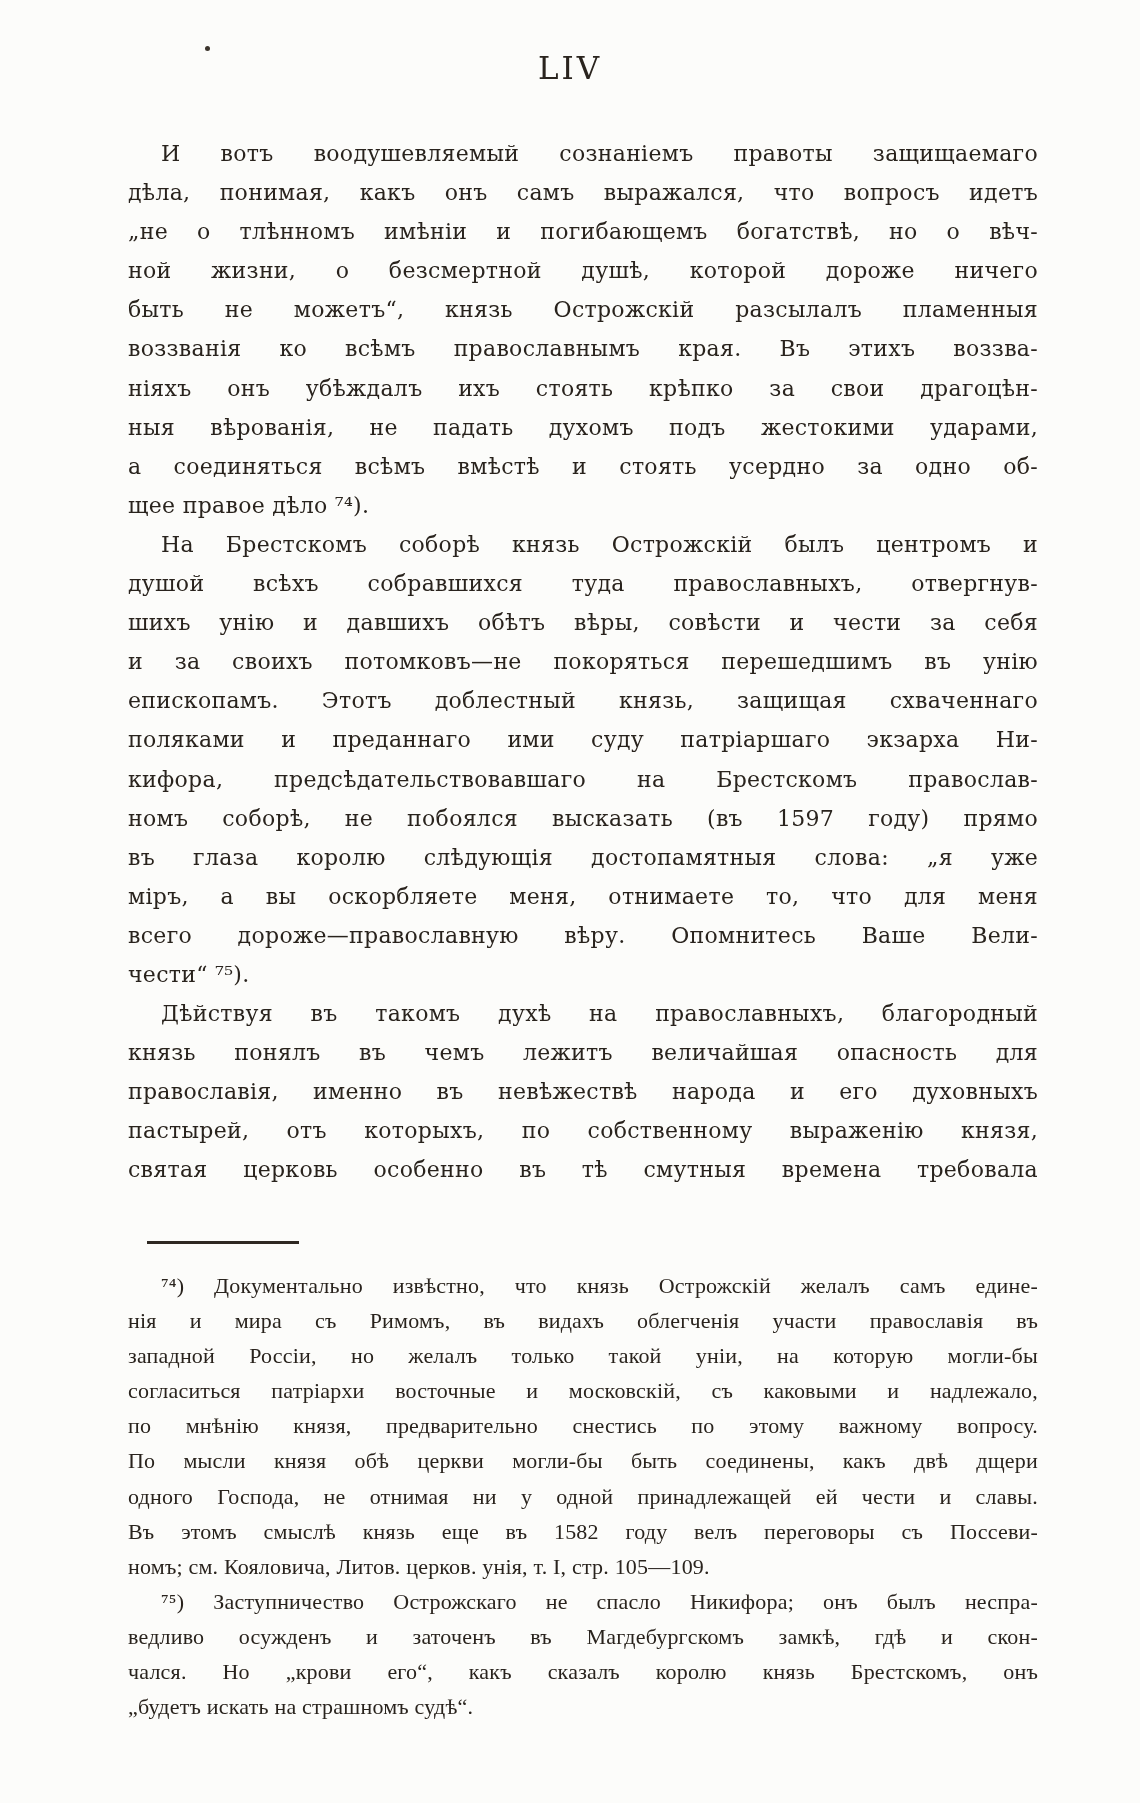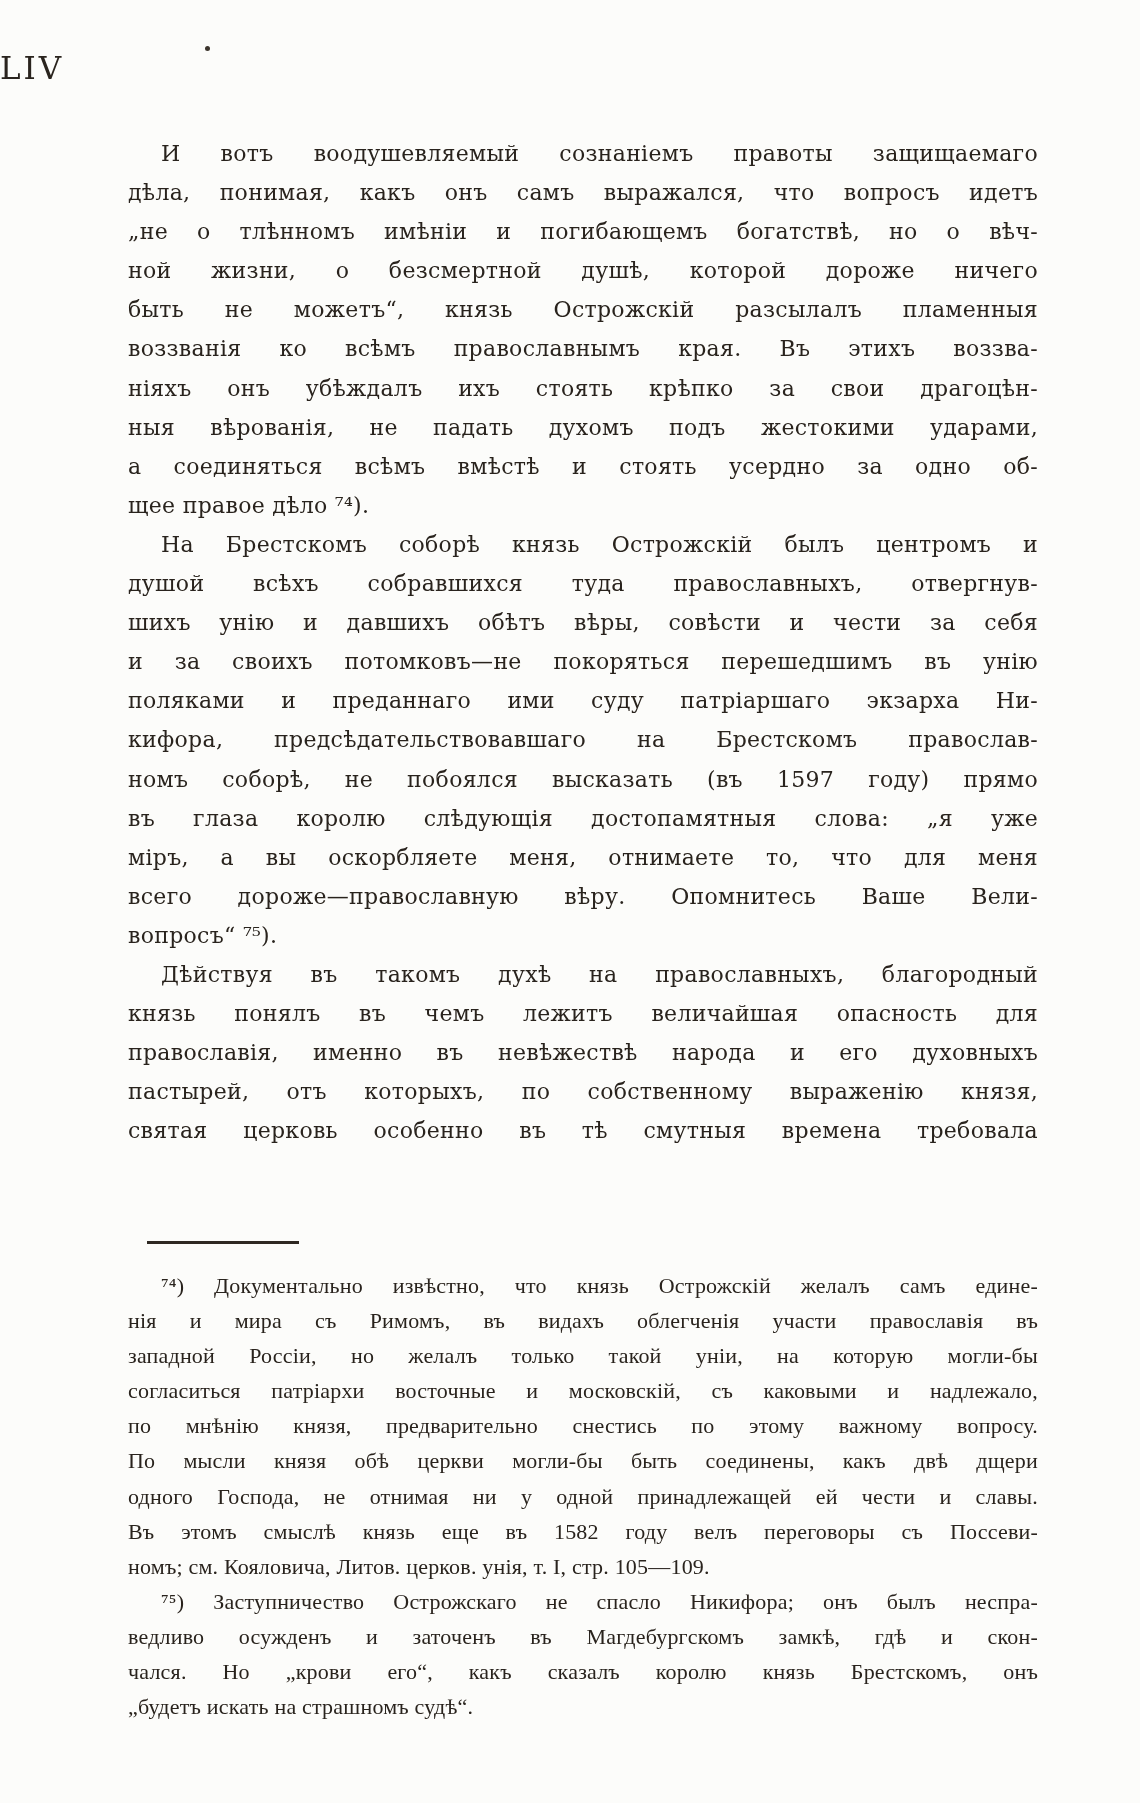--- a/index.html
+++ b/index.html
@@ -24,20 +24,21 @@
     width: 5px;
     height: 5px;
     border-radius: 50%;
     background: #3c352d;
   }
   .running-head {
     position: absolute;
     top: 50px;
     left: 0;
     width: 100%;
+    text-align: center;
     font-size: 31px;
     letter-spacing: 3px;
     color: #2a241e;
   }
   .body-text {
     position: absolute;
     top: 134px;
     left: 128px;
     width: 910px;
     font-size: 22px;
@@ -94,27 +95,28 @@
       <div class="line">ніяхъ онъ убѣждалъ ихъ стоять крѣпко за свои драгоцѣн-</div>
       <div class="line">ныя вѣрованія, не падать духомъ подъ жестокими ударами,</div>
       <div class="line">а соединяться всѣмъ вмѣстѣ и стоять усердно за одно об-</div>
       <div class="line last">щее правое дѣло ⁷⁴).</div>
     </div>
     <div>
       <div class="line indent">На Брестскомъ соборѣ князь Острожскій былъ центромъ и</div>
       <div class="line">душой всѣхъ собравшихся туда православныхъ, отвергнув-</div>
       <div class="line">шихъ унію и давшихъ обѣтъ вѣры, совѣсти и чести за себя</div>
       <div class="line">и за своихъ потомковъ—не покоряться перешедшимъ въ унію</div>
+      <div class="line">епископамъ. Этотъ доблестный князь, защищая схваченнаго</div>
       <div class="line">поляками и преданнаго ими суду патріаршаго экзарха Ни-</div>
       <div class="line">кифора, предсѣдательствовавшаго на Брестскомъ православ-</div>
       <div class="line">номъ соборѣ, не побоялся высказать (въ 1597 году) прямо</div>
       <div class="line">въ глаза королю слѣдующія достопамятныя слова: „я уже</div>
       <div class="line">міръ, а вы оскорбляете меня, отнимаете то, что для меня</div>
       <div class="line">всего дороже—православную вѣру. Опомнитесь Ваше Вели-</div>
-      <div class="line last">вопросъ“ ⁷⁵).</div>
+      <div class="line last">чести“ ⁷⁵).</div>
     </div>
     <div>
       <div class="line indent">Дѣйствуя въ такомъ духѣ на православныхъ, благородный</div>
       <div class="line">князь понялъ въ чемъ лежитъ величайшая опасность для</div>
       <div class="line">православія, именно въ невѣжествѣ народа и его духовныхъ</div>
       <div class="line">пастырей, отъ которыхъ, по собственному выраженію князя,</div>
       <div class="line">святая церковь особенно въ тѣ смутныя времена требовала</div>
     </div>
   </div>
 

